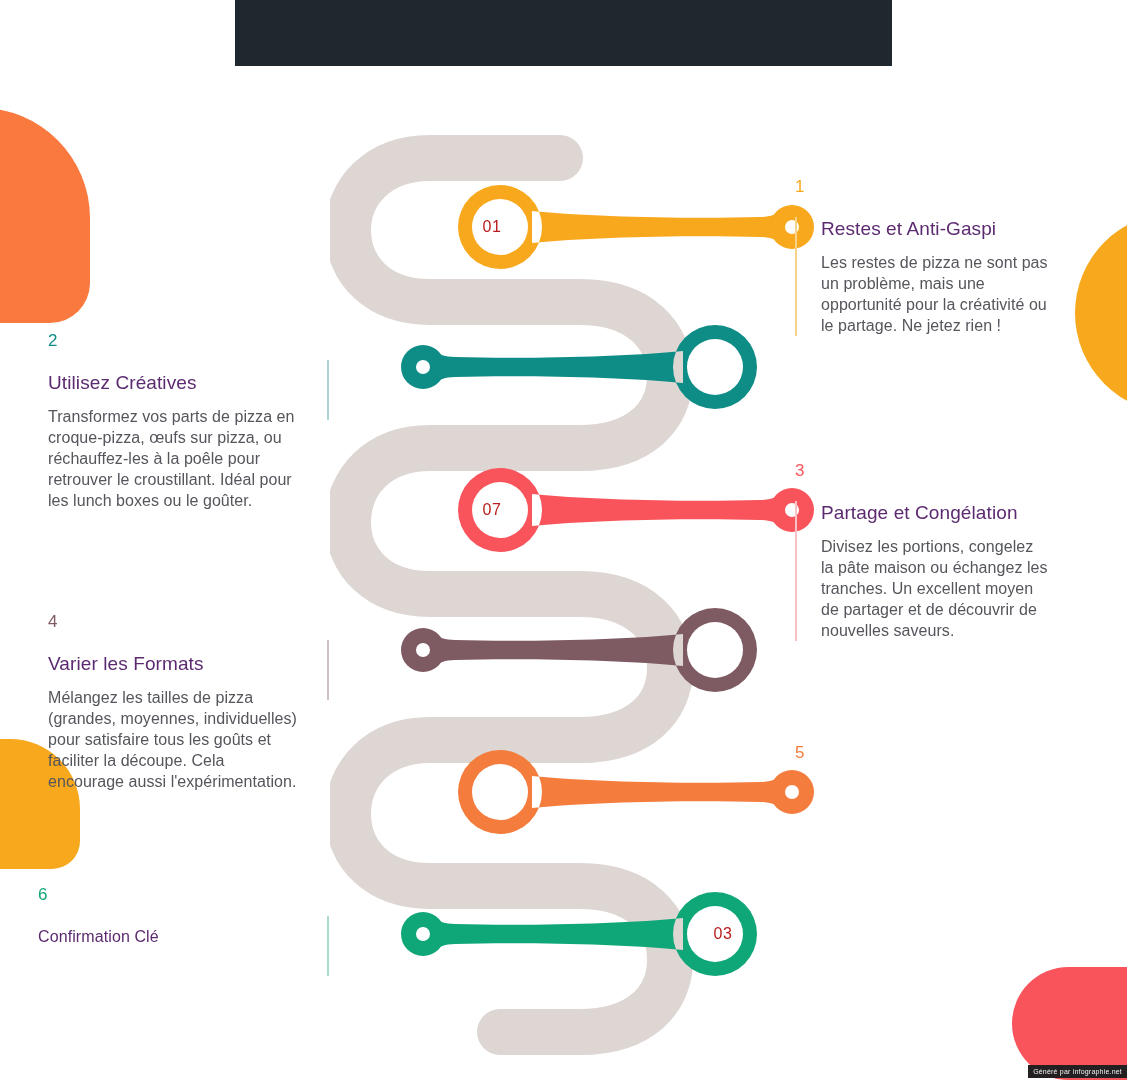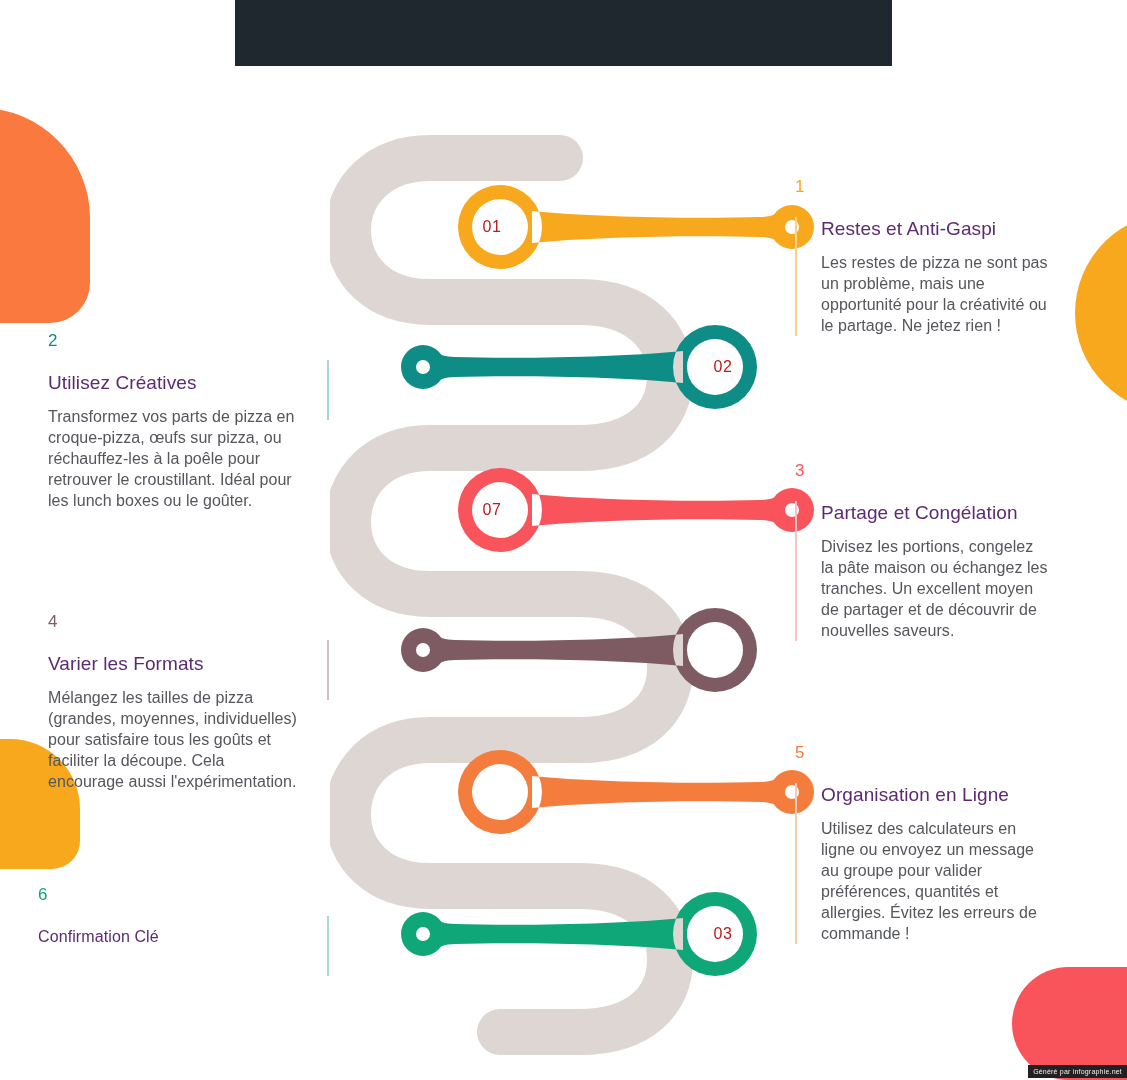--- a/index.html
+++ b/index.html
@@ -158,21 +158,20 @@
     <g transform="translate(430,0) scale(-1,1)">
       <path d="M60 18 a42 42 0 1 1 0 84 a42 42 0 1 1 0 -84 Z
                M 92 44 C 150 50 250 52 320 50 C 330 50 336 47 342 44
                C 348 42 352 50 352 60 C 352 70 348 78 342 76
                C 336 73 330 70 320 70 C 250 68 150 70 92 76 Z" fill="#0e8c86" fill-rule="evenodd"></path>
       <circle cx="60" cy="60" r="28" fill="#ffffff"></circle>
       <circle cx="352" cy="60" r="22" fill="#0e8c86"></circle>
       <circle cx="352" cy="60" r="7" fill="#ffffff"></circle>
     </g>
   </svg>
-  <div class="node-num">02</div>
 </div>
 
 <div class="node right" id="node-3">
   <svg viewBox="0 0 430 120">
     <path d="M60 18 a42 42 0 1 1 0 84 a42 42 0 1 1 0 -84 Z
              M 92 44 C 150 50 250 52 320 50 C 330 50 336 47 342 44
              C 348 42 352 50 352 60 C 352 70 348 78 342 76
              C 336 73 330 70 320 70 C 250 68 150 70 92 76 Z" fill="#f9545b" fill-rule="evenodd"></path>
     <circle cx="60" cy="60" r="28" fill="#ffffff"></circle>
     <circle cx="352" cy="60" r="22" fill="#f9545b"></circle>
@@ -251,24 +250,20 @@
   <div class="idx">4</div>
   <div class="body-wrap">
     <h3>Varier les Formats</h3>
     <p>Mélangez les tailles de pizza (grandes, moyennes, individuelles) pour satisfaire tous les goûts et faciliter la découpe. Cela encourage aussi l'expérimentation.</p>
   </div>
 </div>
 <div class="rule-right" id="rule-4"></div>
 
 <div class="block" id="block-5">
   <div class="idx">5</div>
-  <div class="body-wrap">
-    <h3>Organisation en Ligne</h3>
-    <p>Utilisez des calculateurs en ligne ou envoyez un message au groupe pour valider préférences, quantités et allergies. Évitez les erreurs de commande !</p>
-  </div>
 </div>
 
 <div class="block small" id="block-6">
   <div class="idx">6</div>
   <div class="body-wrap">
     <h3>Confirmation Clé</h3>
   </div>
 </div>
 <div class="rule-right" id="rule-6"></div>
 

